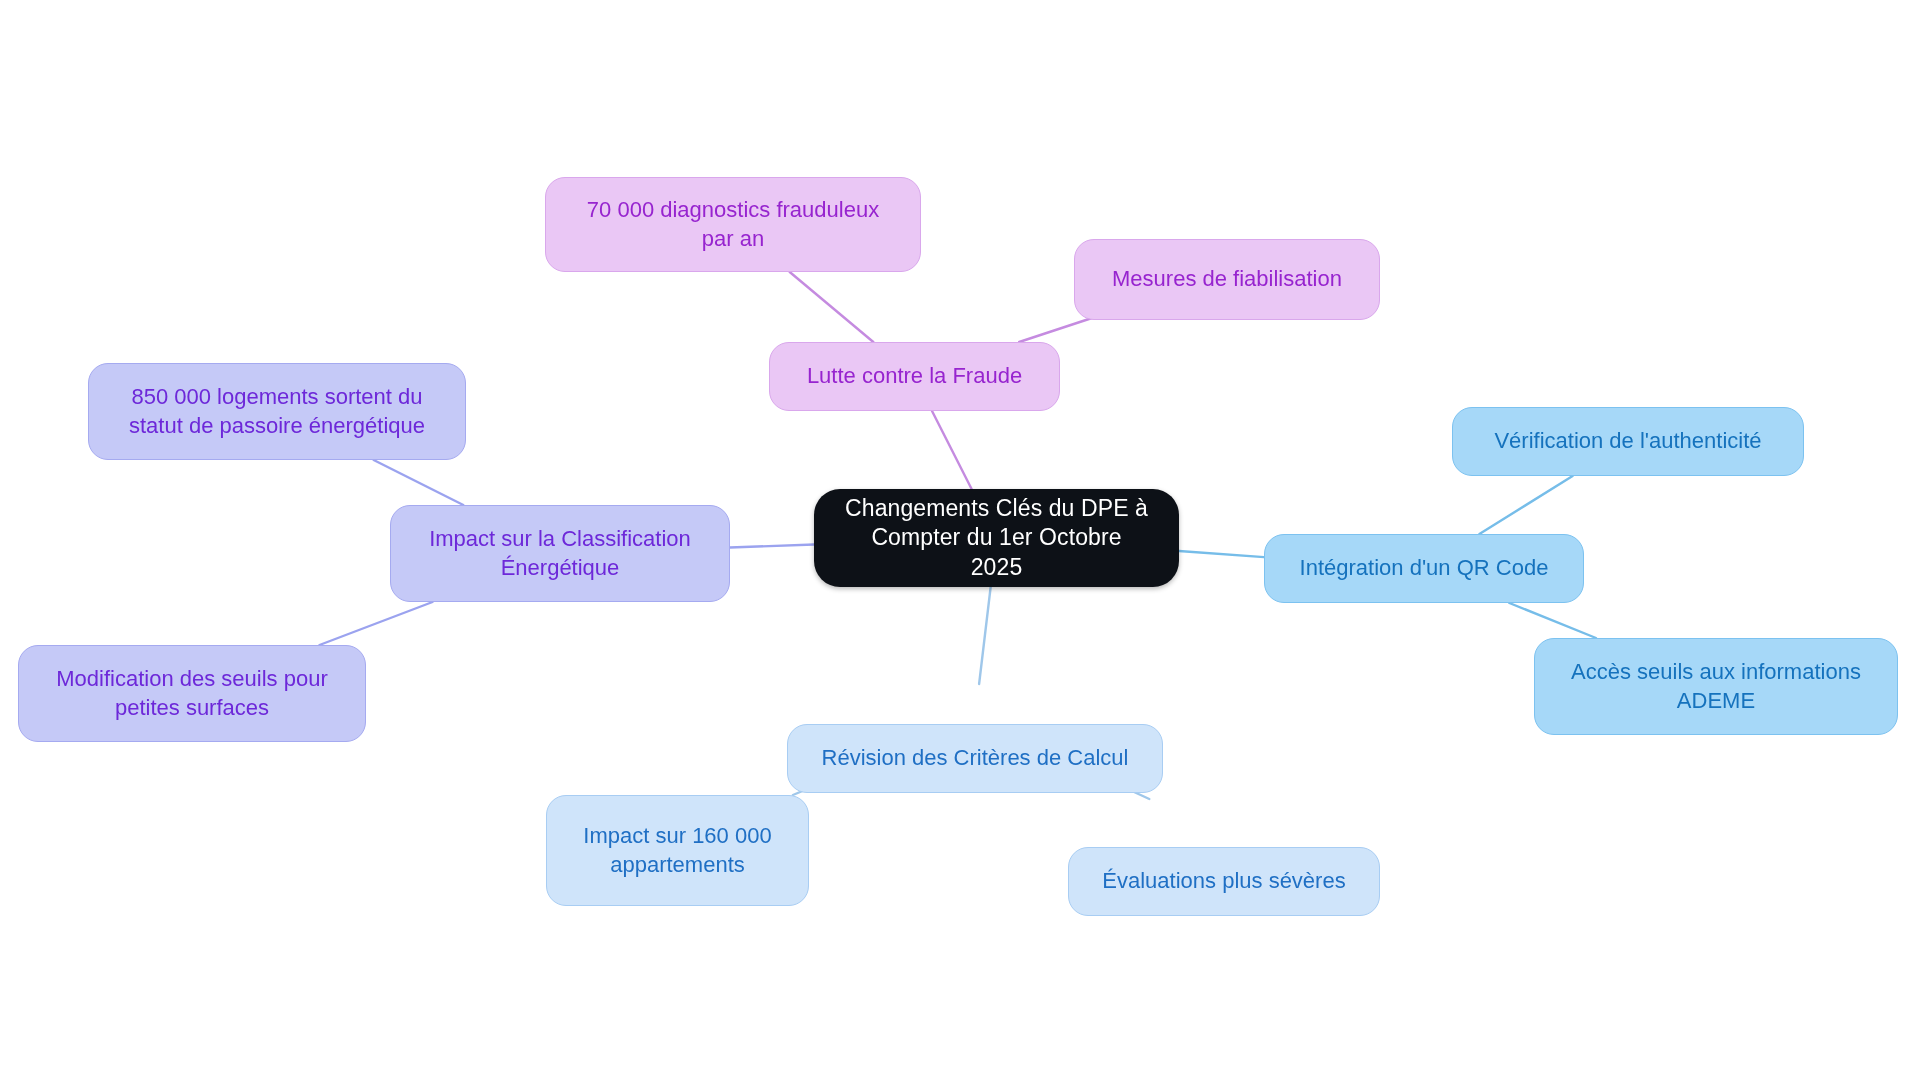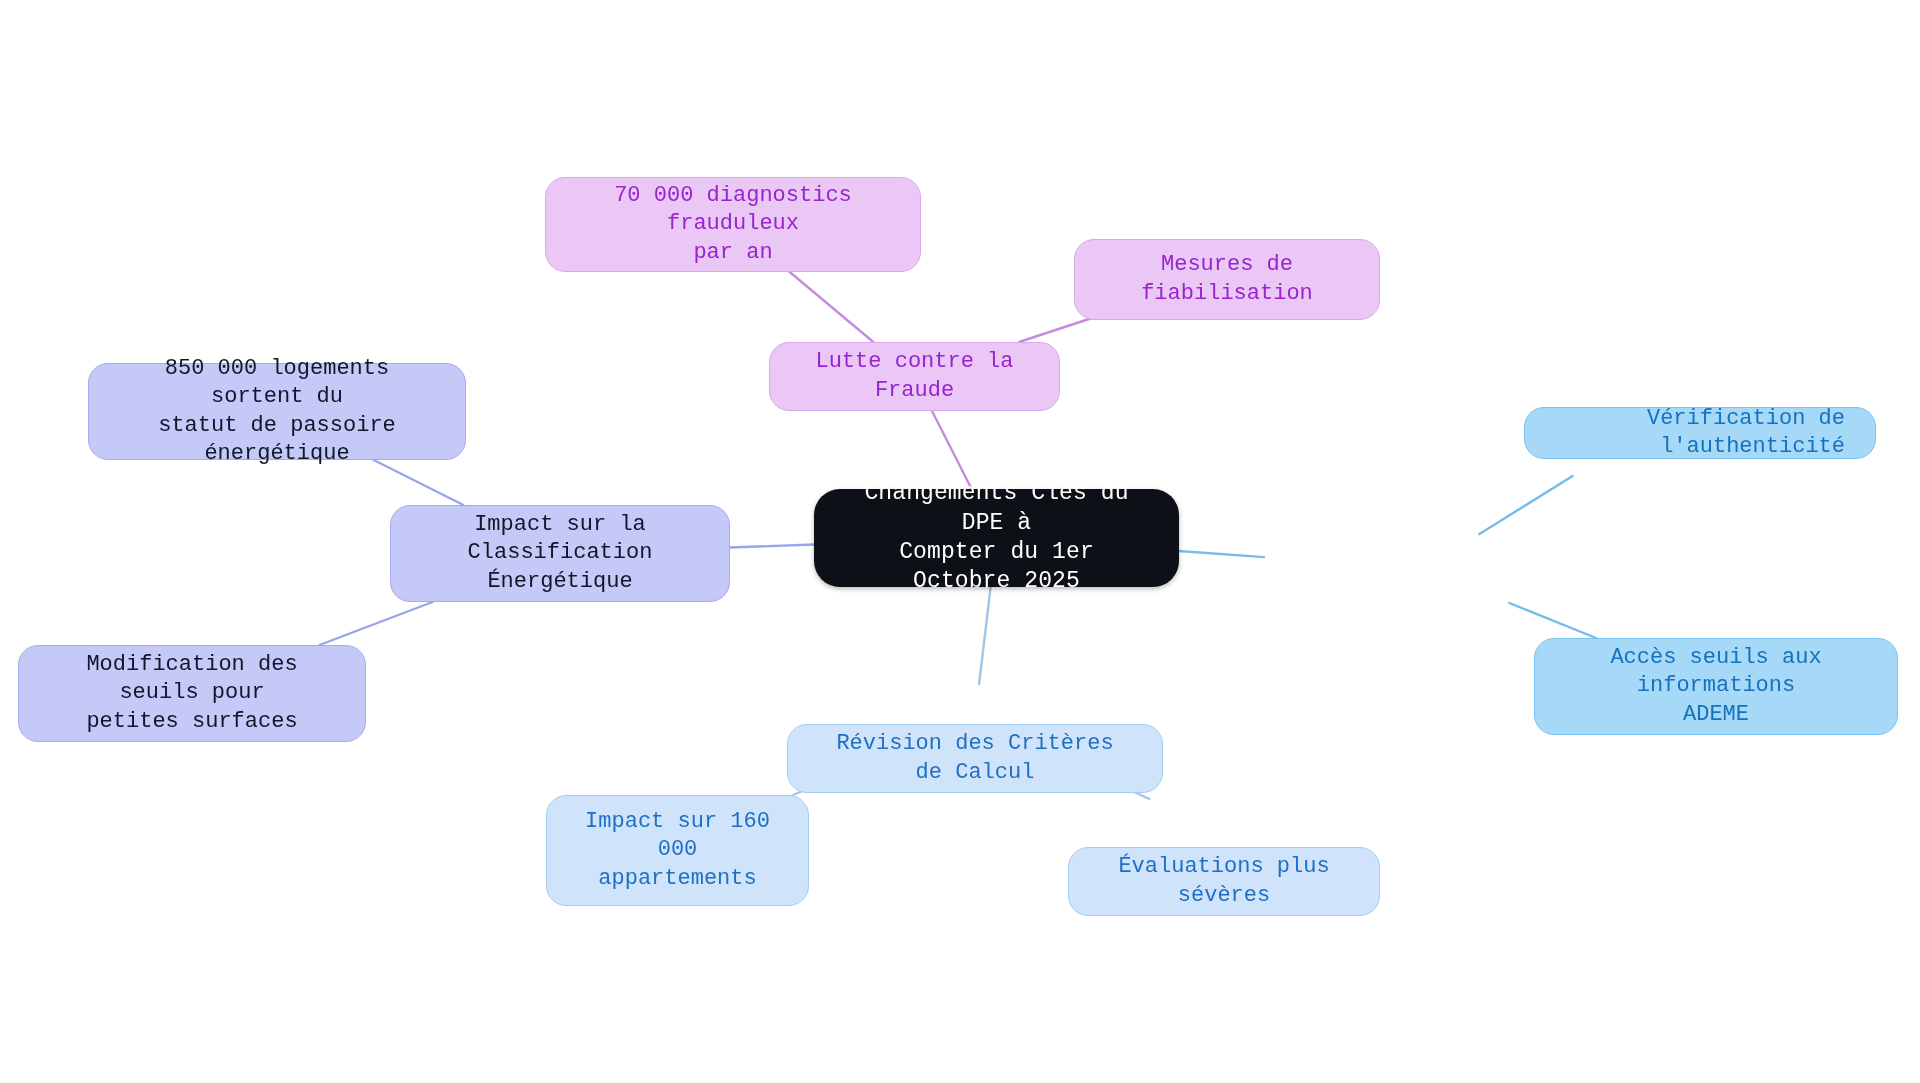--- a/index.html
+++ b/index.html
@@ -34,36 +34,35 @@
     display: flex;
     align-items: center;
     justify-content: center;
     text-align: center;
     border-radius: 20px;
     border-style: solid;
     border-width: 1.5px;
     line-height: 1.28;
     white-space: pre-line;
     padding: 4px 30px;
-    font-family: Liberation Mono, monospace;
   }
   .node-root {
     border-radius: 26px;
     border-width: 0;
     background: #0d1117;
     color: #ffffff;
     font-size: 23px;
     letter-spacing: 0.1px;
     box-shadow: 0 2px 5px rgba(0,0,0,0.28);
     text-align: center;
   }
   .node-violet {
     background: #c5c9f7;
     border-color: #a5aaf0;
-    color: #0f172a;
+    color: #6d28d9;
     font-size: 22px;
   }
   .node-magenta {
     background: #eac7f5;
     border-color: #d9a7ec;
     color: #9724cf;
     font-size: 22px;
   }
   .node-sky {
     background: #a6d8f8;
@@ -110,22 +109,23 @@
 
   <div class="node node-violet" style="left: 390px; top: 505px; width: 340px; height: 97px;">Impact sur la Classification
 Énergétique</div>
 
   <div class="node node-violet" style="left: 88px; top: 363px; width: 378px; height: 97px;">850 000 logements sortent du
 statut de passoire énergétique</div>
 
   <div class="node node-violet" style="left: 18px; top: 645px; width: 348px; height: 97px;">Modification des seuils pour
 petites surfaces</div>
 
+  <div class="node node-sky" style="left: 1264px; top: 534px; width: 320px; height: 69px;">Intégration d'un QR Code</div>
 
-  <div class="node node-sky" style="left: 1524px; top: 407px; width: 352px; height: 52px; text-align: right;">Vérification de l'authenticité</div>
+  <div class="node node-sky" style="left: 1452px; top: 407px; width: 352px; height: 69px; text-align: right;">Vérification de l'authenticité</div>
 
   <div class="node node-sky" style="left: 1534px; top: 638px; width: 364px; height: 97px;">Accès seuils aux informations
 ADEME</div>
 
   <div class="node node-sky-soft" style="left: 787px; top: 724px; width: 376px; height: 69px;">Révision des Critères de Calcul</div>
 
   <div class="node node-sky-soft" style="left: 546px; top: 795px; width: 263px; height: 111px;">Impact sur 160 000
 appartements</div>
 
   <div class="node node-sky-soft" style="left: 1068px; top: 799px; width: 312px; height: 69px; margin-top: 48px;">Évaluations plus sévères</div>

